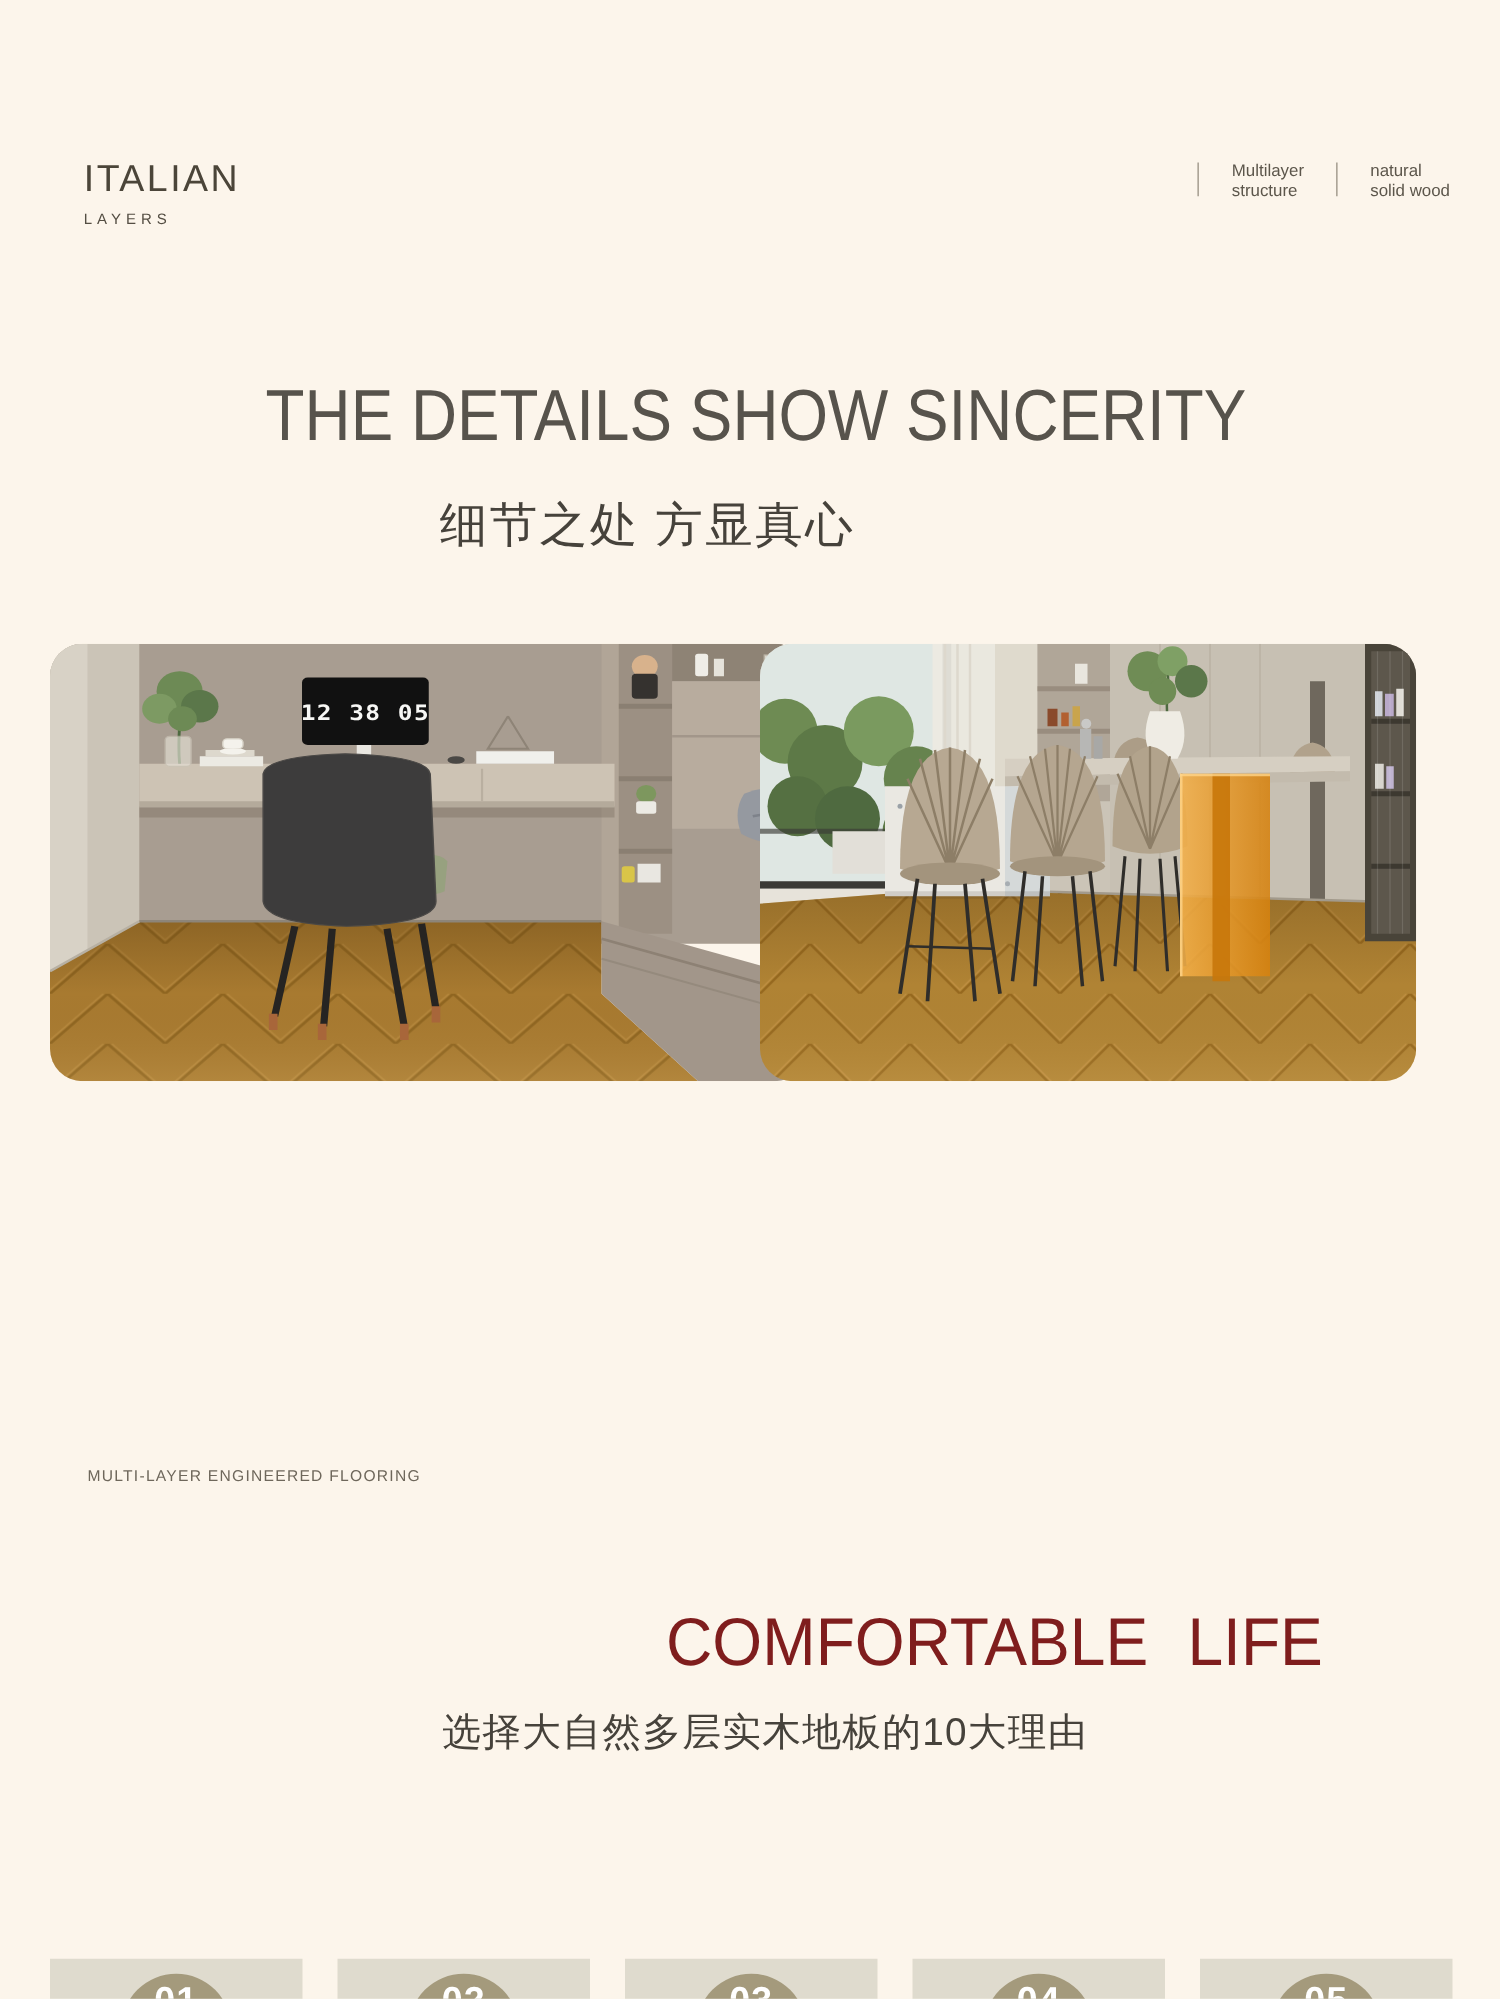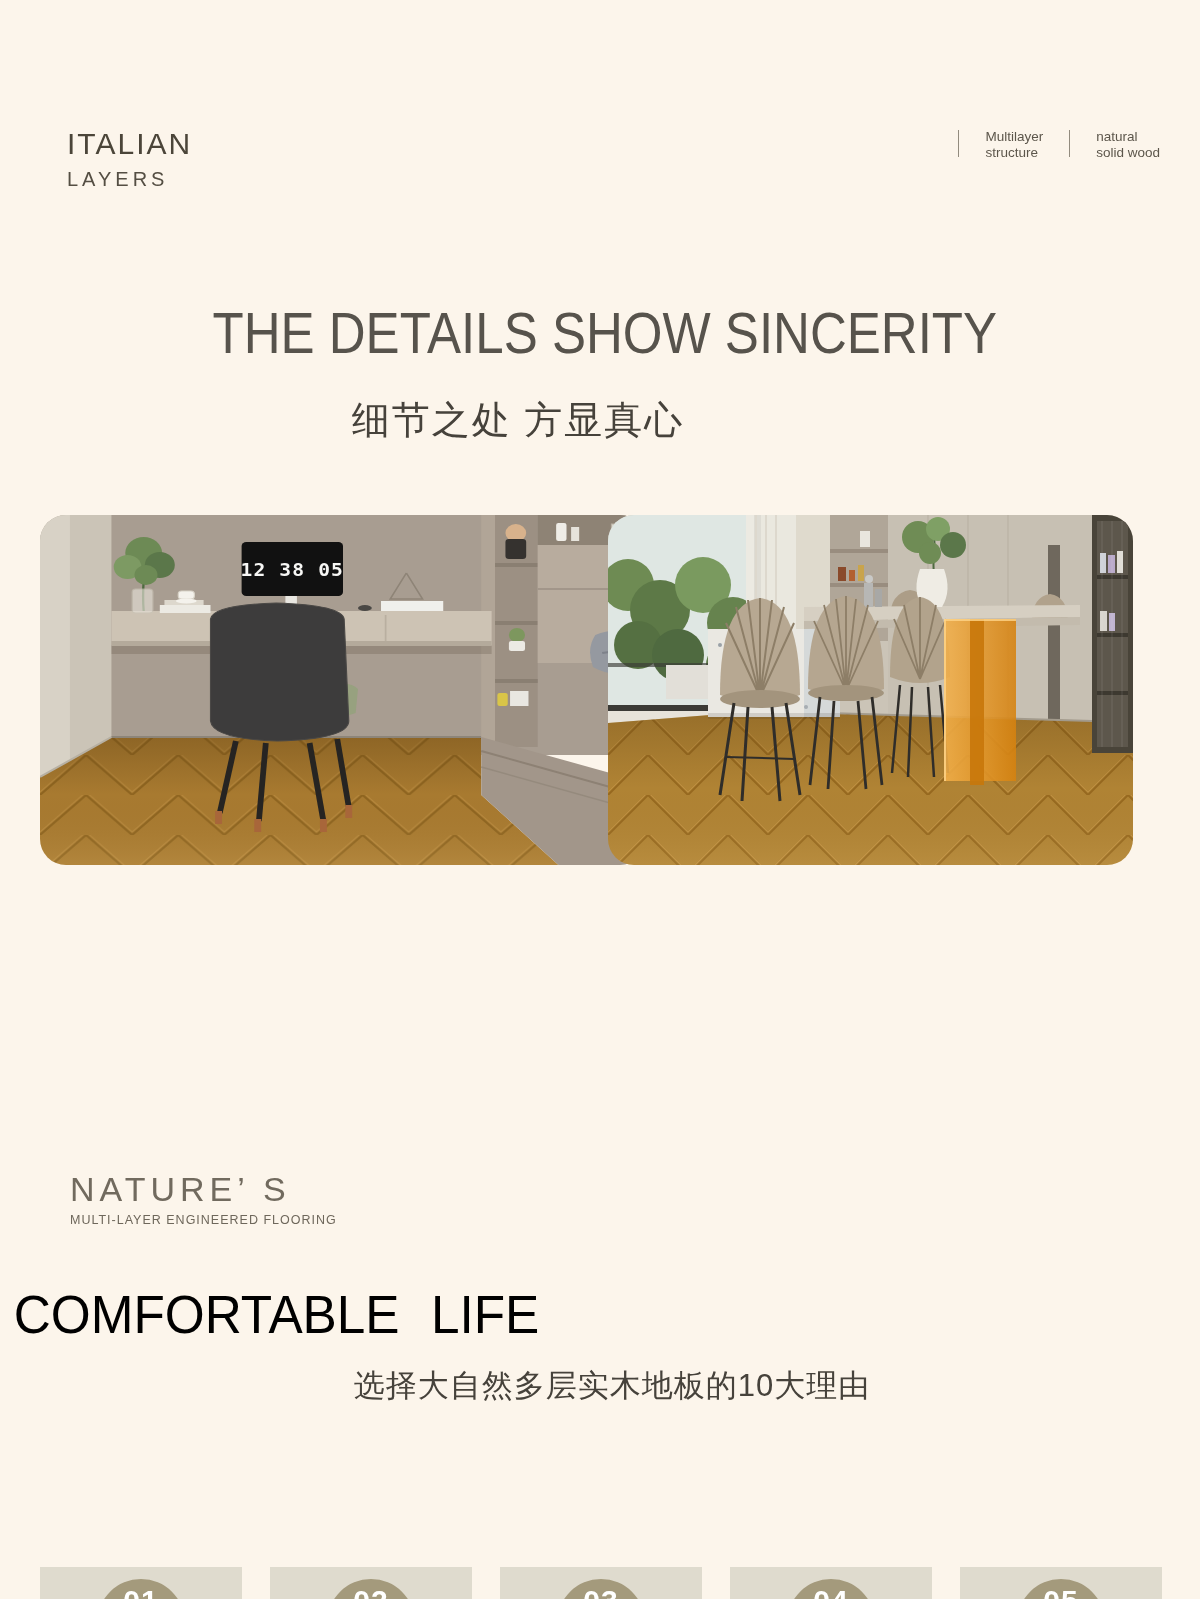--- a/index.html
+++ b/index.html
@@ -6,40 +6,40 @@
   html, body { margin: 0; padding: 0; }
   body {
     width: 1200px; height: 1599px; overflow: hidden; position: relative;
     background: #fcf5eb;
     font-family: "Liberation Sans", "DejaVu Sans", sans-serif;
     color: #45413a;
   }
   
   .brand { position: absolute; left: 67px; top: 127px; }
   .brand-title { font-size: 30px; letter-spacing: 2px; color: #4b4539; }
-  .brand-sub { font-size: 20px; letter-spacing: 4px; margin-top: 7px; color: #544e43; }
+  .brand-sub { font-size: 12px; letter-spacing: 4px; margin-top: 7px; color: #544e43; }
   .tags { position: absolute; top: 129px; right: 40px; display: flex; gap: 26px; }
   .vbar { width: 1px; height: 27px; background: #928b7e; margin-top: 1px; }
   .tag { font-size: 13.5px; line-height: 16px; color: #5c564b; }
   
   .sec1-en { position: absolute; top: 299px; left: 0; width: 1200px; text-align: center;
              font-size: 58px; color: #57534c; white-space: nowrap; padding-left: 10px; }
   .squeeze { display: inline-block; transform: scaleX(0.88); transform-origin: center; white-space: nowrap; }
   .sec1-zh { position: absolute; top: 395px; left: 0; width: 1036px; text-align: center;
              font-size: 38px; color: #46423b; letter-spacing: 2px; }
   figure { margin: 0; position: absolute; top: 515px; height: 350px; border-radius: 26px; overflow: hidden; }
   #photo1 { left: 40px;  width: 606px; }
   #photo2 { left: 608px; width: 525px; }
   figure svg { display: block; width: 100%; height: 100%; }
   
   .natures { position: absolute; left: 70px; top: 1170px; color: #6e675b; }
   .natures-title { font-size: 34px; letter-spacing: 5px; color: #716a5e; }
   .natures-sub { font-size: 12.5px; letter-spacing: 1px; margin-top: 4px; color: #6e675b; }
-  .comf-en { position: absolute; top: 1283px; left: 0; width: 1072px; text-align: left;
-             font-size: 54px; color: #000000; }
+  .comf-en { position: absolute; top: 1283px; left: 0; width: 1072px; text-align: right;
+             font-size: 54px; color: #7f1d1d; }
   .comf-en .squeeze { transform: scaleX(0.95); word-spacing: 18px; }
   .comf-zh { position: absolute; top: 1353px; left: 0; width: 1200px; text-align: center;
              font-size: 31px; color: #46423b; letter-spacing: 1px; }
   
   .cards { position: absolute; left: 40px; top: 1567px; width: 1122px; display: flex; gap: 28px; }
   .card { flex: 1; height: 130px; background: #dfdbce; }
   .badge { width: 88px; height: 88px; border-radius: 50%; background: #a49a7c;
            margin: 12px auto 0; text-align: center; }
   .badge span { display: inline-block; margin-top: 5px; font-size: 30px; font-weight: bold;
                 color: #ffffff; letter-spacing: 1px; }
@@ -296,21 +296,20 @@
       <rect x="500" y="40" width="7" height="18" fill="#b9a9c9"></rect>
       <rect x="509" y="36" width="6" height="22" fill="#e0ddd6"></rect>
       <rect x="492" y="96" width="7" height="20" fill="#d8d5ce"></rect>
       <rect x="501" y="98" width="6" height="18" fill="#c0b4d0"></rect>
       <path d="M494,6 V232 M504,6 V232 M514,6 V232" stroke="#ffffff" stroke-width="1" opacity="0.12" fill="none"></path>
     </g>
   </svg>
 </figure>
 
 <div class="natures">
-  <div class="natures-title">NATURE’ S</div>
   <div class="natures-sub">MULTI-LAYER ENGINEERED FLOORING</div>
 </div>
 
 <h1 class="comf-en" style="margin:0;font-weight:normal;">
   <span class="squeeze">COMFORTABLE LIFE</span>
 </h1>
 <h2 class="comf-zh" style="margin:12px;font-weight:normal;">选择大自然多层实木地板的10大理由</h2>
 
 <div class="cards">
   <div class="card">

